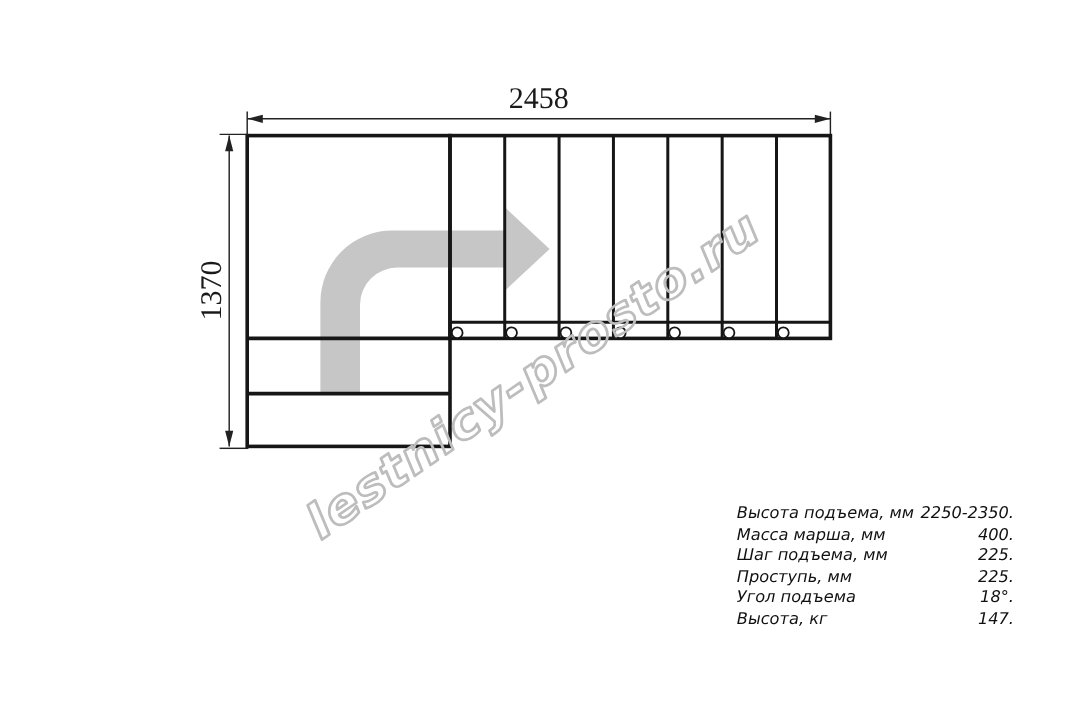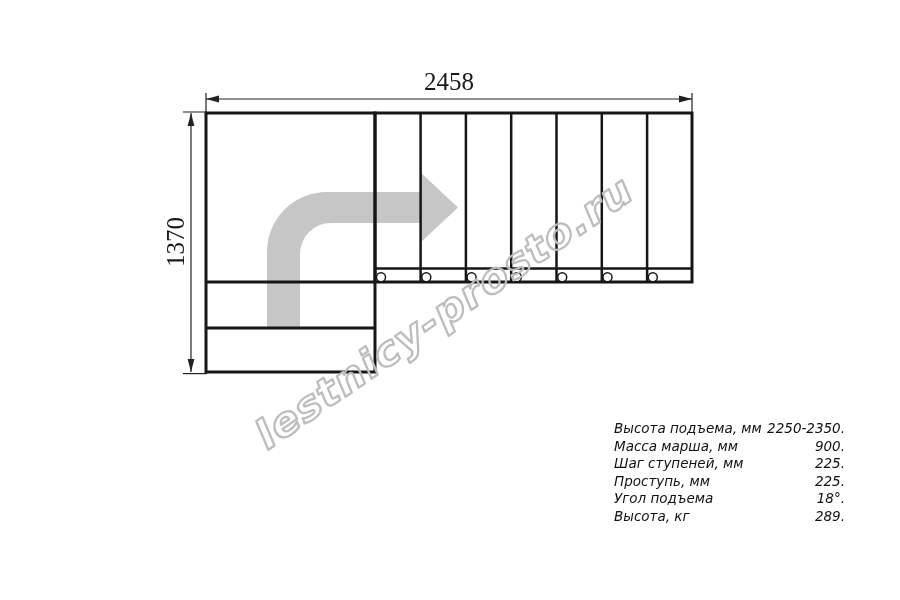--- a/index.html
+++ b/index.html
@@ -110,32 +110,32 @@
     <text class="watermark" x="0" y="14" text-anchor="middle" textLength="448" lengthAdjust="spacingAndGlyphs" fill="none" stroke="#bdbdbd" stroke-width="2.2" stroke-linejoin="round" transform="translate(444,312) rotate(-34.5)">lestnicy-prosto.ru</text>
   </svg>
 
   <div class="specs">
     <div class="spec-row">
       <span class="spec-label">Высота подъема, мм</span>
       <span class="spec-value">2250-2350.</span>
     </div>
     <div class="spec-row">
       <span class="spec-label">Масса марша, мм</span>
-      <span class="spec-value">900.</span>
+      <span class="spec-value">400.</span>
     </div>
     <div class="spec-row">
-      <span class="spec-label">Шаг ступеней, мм</span>
+      <span class="spec-label">Шаг подъема, мм</span>
       <span class="spec-value">225.</span>
     </div>
     <div class="spec-row">
       <span class="spec-label">Проступь, мм</span>
       <span class="spec-value">225.</span>
     </div>
     <div class="spec-row">
       <span class="spec-label">Угол подъема</span>
       <span class="spec-value">18°.</span>
     </div>
     <div class="spec-row">
       <span class="spec-label">Высота, кг</span>
-      <span class="spec-value">289.</span>
+      <span class="spec-value">147.</span>
     </div>
   </div>
 </div>
 
 </body></html>

